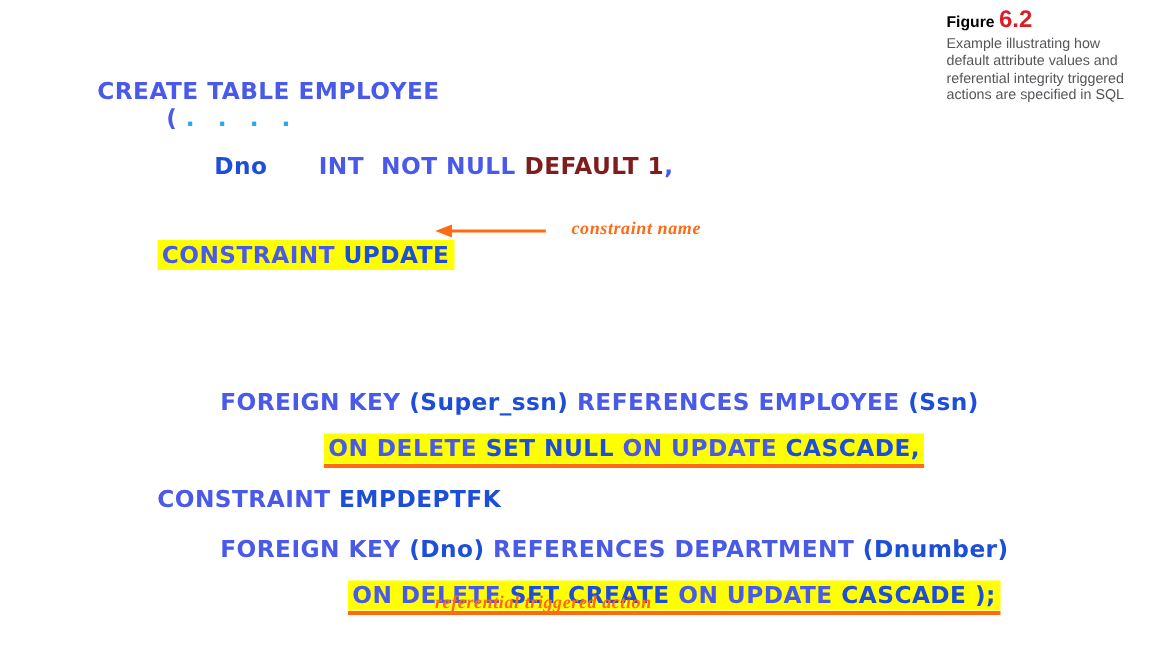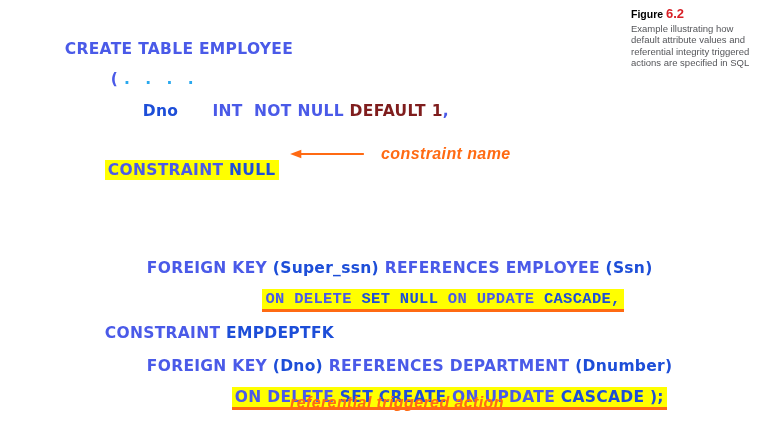--- a/index.html
+++ b/index.html
@@ -39,24 +39,24 @@
   .hl-u { background: #ffff00; padding: 1px 3px 1px 3px;
           box-shadow: 0 3px 0 0 #ff6a13; }
 
   .dots { color: #29a8ee; letter-spacing: 5px; }
 
   
   .anno {
     position: absolute;
     white-space: nowrap;
     color: #ff6a13;
-    font-family: Liberation Sans, sans-serif;
+    font-family: Liberation Serif, serif;
     font-style: italic;
     font-weight: bold;
-    font-size: 16px;
+    font-size: 12px;
     letter-spacing: 0.4px;
     text-align: right;
   }
 
   
   .arrow {
     position: absolute;
     height: 12px;
   }
 
@@ -74,53 +74,53 @@
   .caption .cap-title {
     font-weight: bold;
     font-size: 10.5px;
     color: #000000;
     display: block;
     margin-bottom: 2px;
   }
   .caption .cap-num {
     color: #d81f26;
     font-weight: bold;
-    font-size: 13px;
+    font-size: 16px;
     margin-top: 12px;
   }
   .caption .cap-body { display: block; }
 </style>
 </head>
 <body>
 
 <div class="sql">
 
-  <div class="line" style="left:42px; top:22px;">
+  <div class="line" style="left:42px; top:34px;">
     <span class="kw">CREATE TABLE EMPLOYEE</span>
   </div>
 
   <div class="line" style="left:88px; top:52px;">
     <span class="kw">(</span><span>&nbsp;</span><span class="dots">. . . .</span>
   </div>
 
   <div class="line" style="left:120px; top:84px;">
     <span class="idn">Dno</span><span>&nbsp;&nbsp;&nbsp;&nbsp;&nbsp;&nbsp;</span><span class="kw">INT</span><span>&nbsp;&nbsp;</span><span class="kw">NOT NULL</span><span>&nbsp;</span><span class="red">DEFAULT 1</span><span class="kw">,</span>
   </div>
 
   <div class="line" style="left:82px; top:143px;">
-    <span class="hl"><span class="kw">CONSTRAINT</span><span>&nbsp;</span><span class="idn">NULL</span></span>
+    <span class="hl"><span class="kw">CONSTRAINT</span><span>&nbsp;</span><span class="idn">UPDATE</span></span>
   </div>
 
 
 
   <div class="line" style="left:124px; top:241px;">
     <span class="kw">FOREIGN KEY</span><span>&nbsp;</span><span class="idn">(Super_ssn)</span><span>&nbsp;</span><span class="kw">REFERENCES</span><span>&nbsp;</span><span class="kw">EMPLOYEE</span><span>&nbsp;</span><span class="idn">(Ssn)</span>
   </div>
 
-  <div class="line" style="left:224px; top:272px;font-family:Liberation Mono, monospace;">
+  <div class="line" style="left:193px; top:272px;">
     <span class="hl-u"><span class="kw">ON DELETE</span><span>&nbsp;</span><span class="idn">SET NULL</span><span>&nbsp;</span><span class="kw">ON UPDATE</span><span>&nbsp;</span><span class="idn">CASCADE,</span></span>
   </div>
 
   <div class="line" style="left:82px; top:306px;">
     <span class="kw">CONSTRAINT</span><span>&nbsp;</span><span class="idn">EMPDEPTFK</span>
   </div>
 
   <div class="line" style="left:124px; top:339px;">
     <span class="kw">FOREIGN KEY</span><span>&nbsp;</span><span class="idn">(Dno)</span><span>&nbsp;</span><span class="kw">REFERENCES</span><span>&nbsp;</span><span class="kw">DEPARTMENT</span><span>&nbsp;</span><span class="idn">(Dnumber)</span>
   </div>

